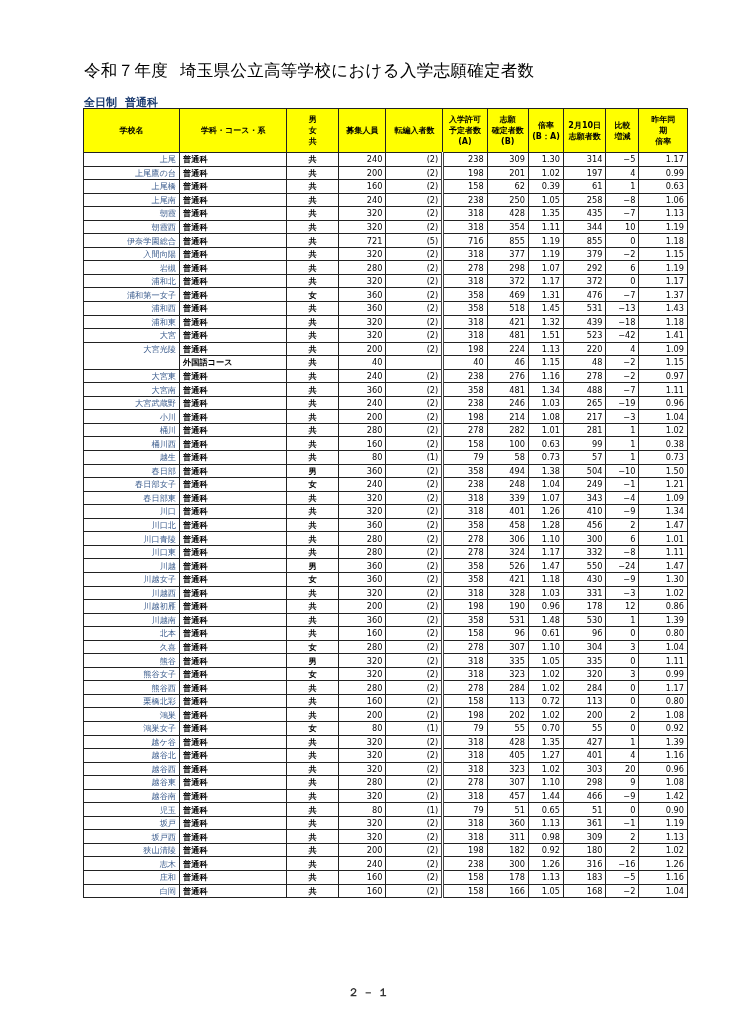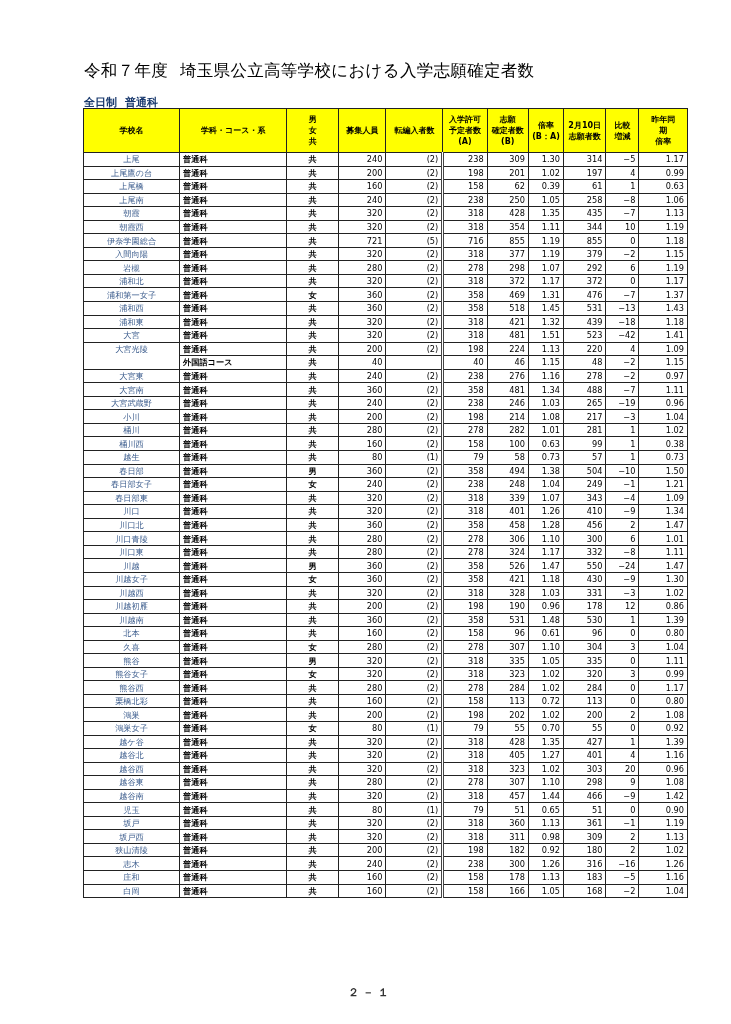--- a/index.html
+++ b/index.html
@@ -5,21 +5,21 @@
   html, body { margin:0; padding:0; background:#ffffff; }
   body { width:731px; height:1024px; position:relative; overflow:hidden;
          font-family:"DejaVu Sans", "Liberation Sans", sans-serif; color:#000; }
   .title { position:absolute; left:84px; top:60px; font-size:16.5px; font-weight:normal; letter-spacing:0.3px; white-space:nowrap; }
   .title .year { display:inline-block; width:96px; }
   .subtitle { position:absolute; left:84px; top:95px; font-size:11px; font-weight:bold; color:#1a3a6e; white-space:nowrap; }
   .subtitle span + span { margin-left:8px; }
   table.main { position:absolute; left:83px; top:108px; border-collapse:collapse; table-layout:fixed; width:605px; font-size:8.2px; }
   table.main td, table.main th { border:1px solid #222; padding:0 3px; height:12.55px; line-height:12px; white-space:nowrap; overflow:hidden; }
   table.main thead th { background:#ffff00; font-weight:bold; color:#000; text-align:center; padding:0; line-height:11px; height:43px; font-size:8px; }
-  table.main td.name { color:#3a5b8c; text-align:center; border-right:1px solid #222;margin-left:20px; }
+  table.main td.name { color:#3a5b8c; text-align:right; border-right:1px solid #222;margin-left:20px; }
   table.main td.name.cont { border-top:none; }
   table.main td.dept { font-weight:bold; text-align:left; }
   table.main td.gender { text-align:center; font-weight:bold; }
   table.main td.num { text-align:right; }
   table.main td.dbl-left { border-left:3px double #444; }
   .footer { position:absolute; left:348px; top:985px; font-size:11px; font-weight:bold; color:#333; white-space:nowrap; }
 </style>
 </head>
 <body>
 

